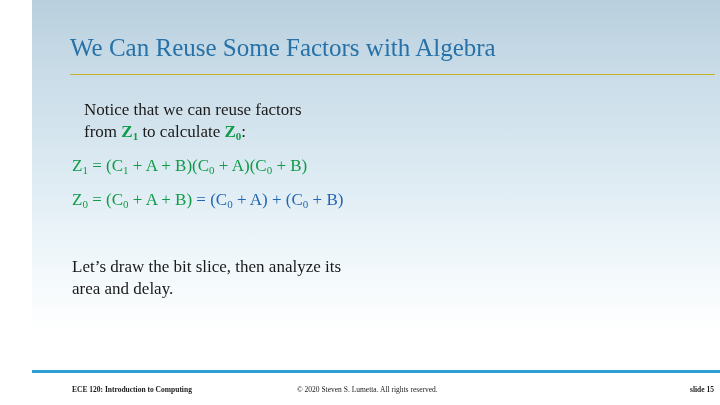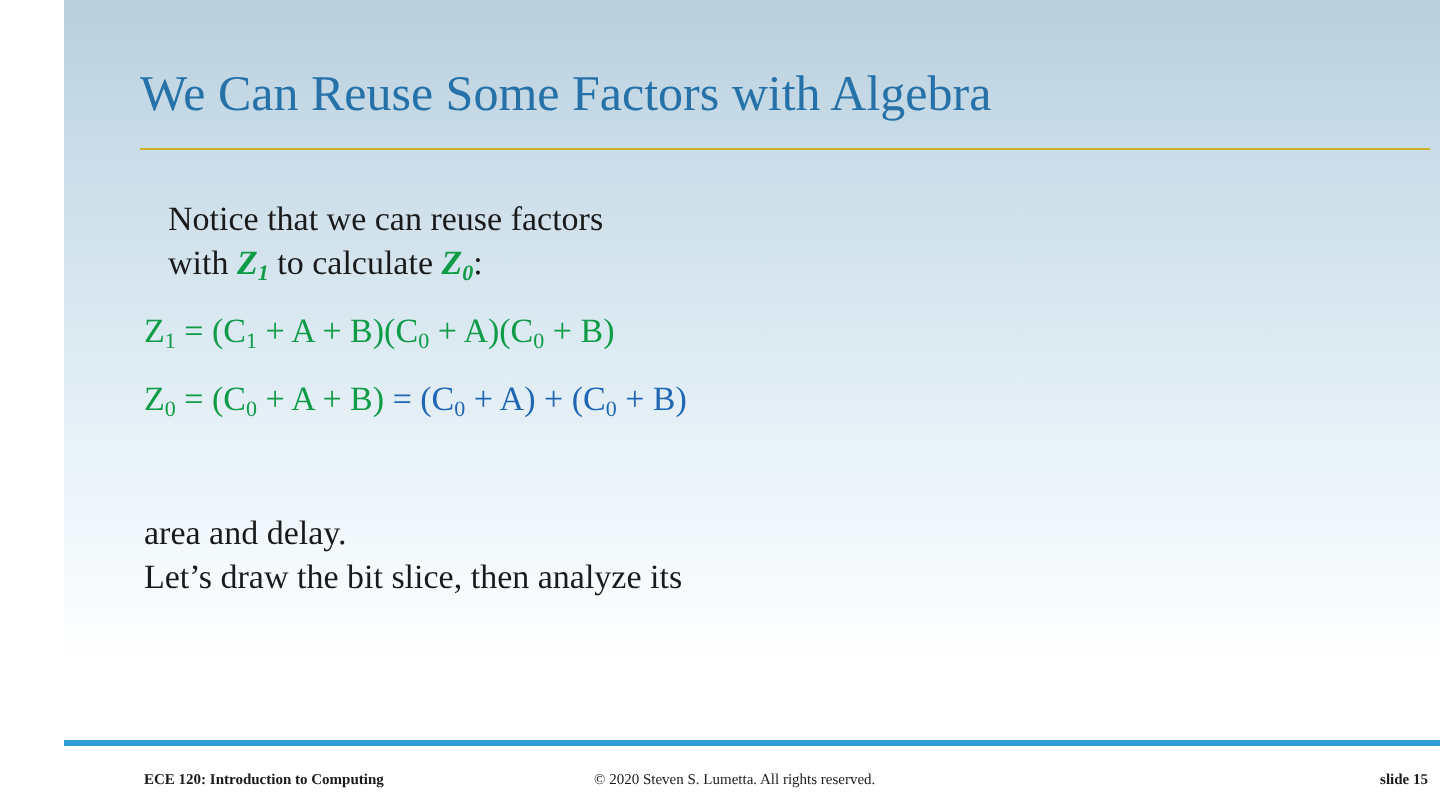--- a/index.html
+++ b/index.html
@@ -45,21 +45,20 @@
     line-height: 22px;
     font-family: "Liberation Serif", serif;
   }
   .intro {
     left: 52px;
     top: 99px;
   }
   .green {
     color: #0f9b48;
     font-weight: bold;
-    font-style: italic;
   }
   sub {
     font-size: 11px;
     vertical-align: -3px;
   }
   .eq {
     position: absolute;
     font-size: 17px;
     font-family: "Liberation Serif", serif;
     font-weight: normal;
@@ -98,31 +97,31 @@
 <div class="slide">
 
   <div class="title">We Can Reuse Some Factors with Algebra</div>
   <div class="title-rule"></div>
 
   <div class="body-text intro">
     <div>
       <span>Notice that we can reuse factors</span>
     </div>
     <div>
-      <span>with </span><span class="green"><span>Z</span><sub>1</sub></span><span> to calculate </span><span class="green"><span>Z</span><sub>0</sub></span><span>:</span>
+      <span>from </span><span class="green"><span>Z</span><sub>1</sub></span><span> to calculate </span><span class="green"><span>Z</span><sub>0</sub></span><span>:</span>
     </div>
   </div>
 
   <div class="eq eq1"><span>Z</span><sub>1</sub><span> = (C</span><sub>1</sub><span> + A + B)(C</span><sub>0</sub><span> + A)(C</span><sub>0</sub><span> + B)</span></div>
 
   <div class="eq eq2"><span>Z</span><sub>0</sub><span> = (C</span><sub>0</sub><span> + A + B)</span><span class="bluepart"><span> = (C</span><sub>0</sub><span> + A) + (C</span><sub>0</sub><span> + B)</span></span></div>
 
   <div class="body-text closing">
+    <div>Let’s draw the bit slice, then analyze its</div>
     <div>area and delay.</div>
-    <div>Let’s draw the bit slice, then analyze its</div>
   </div>
 
   <div class="footer-rule"></div>
   <div class="footer footer-left">ECE 120: Introduction to Computing</div>
   <div class="footer footer-center">© 2020 Steven S. Lumetta.  All rights reserved.</div>
   <div class="footer footer-right">slide 15</div>
 
 </div>
 
 </body></html>

